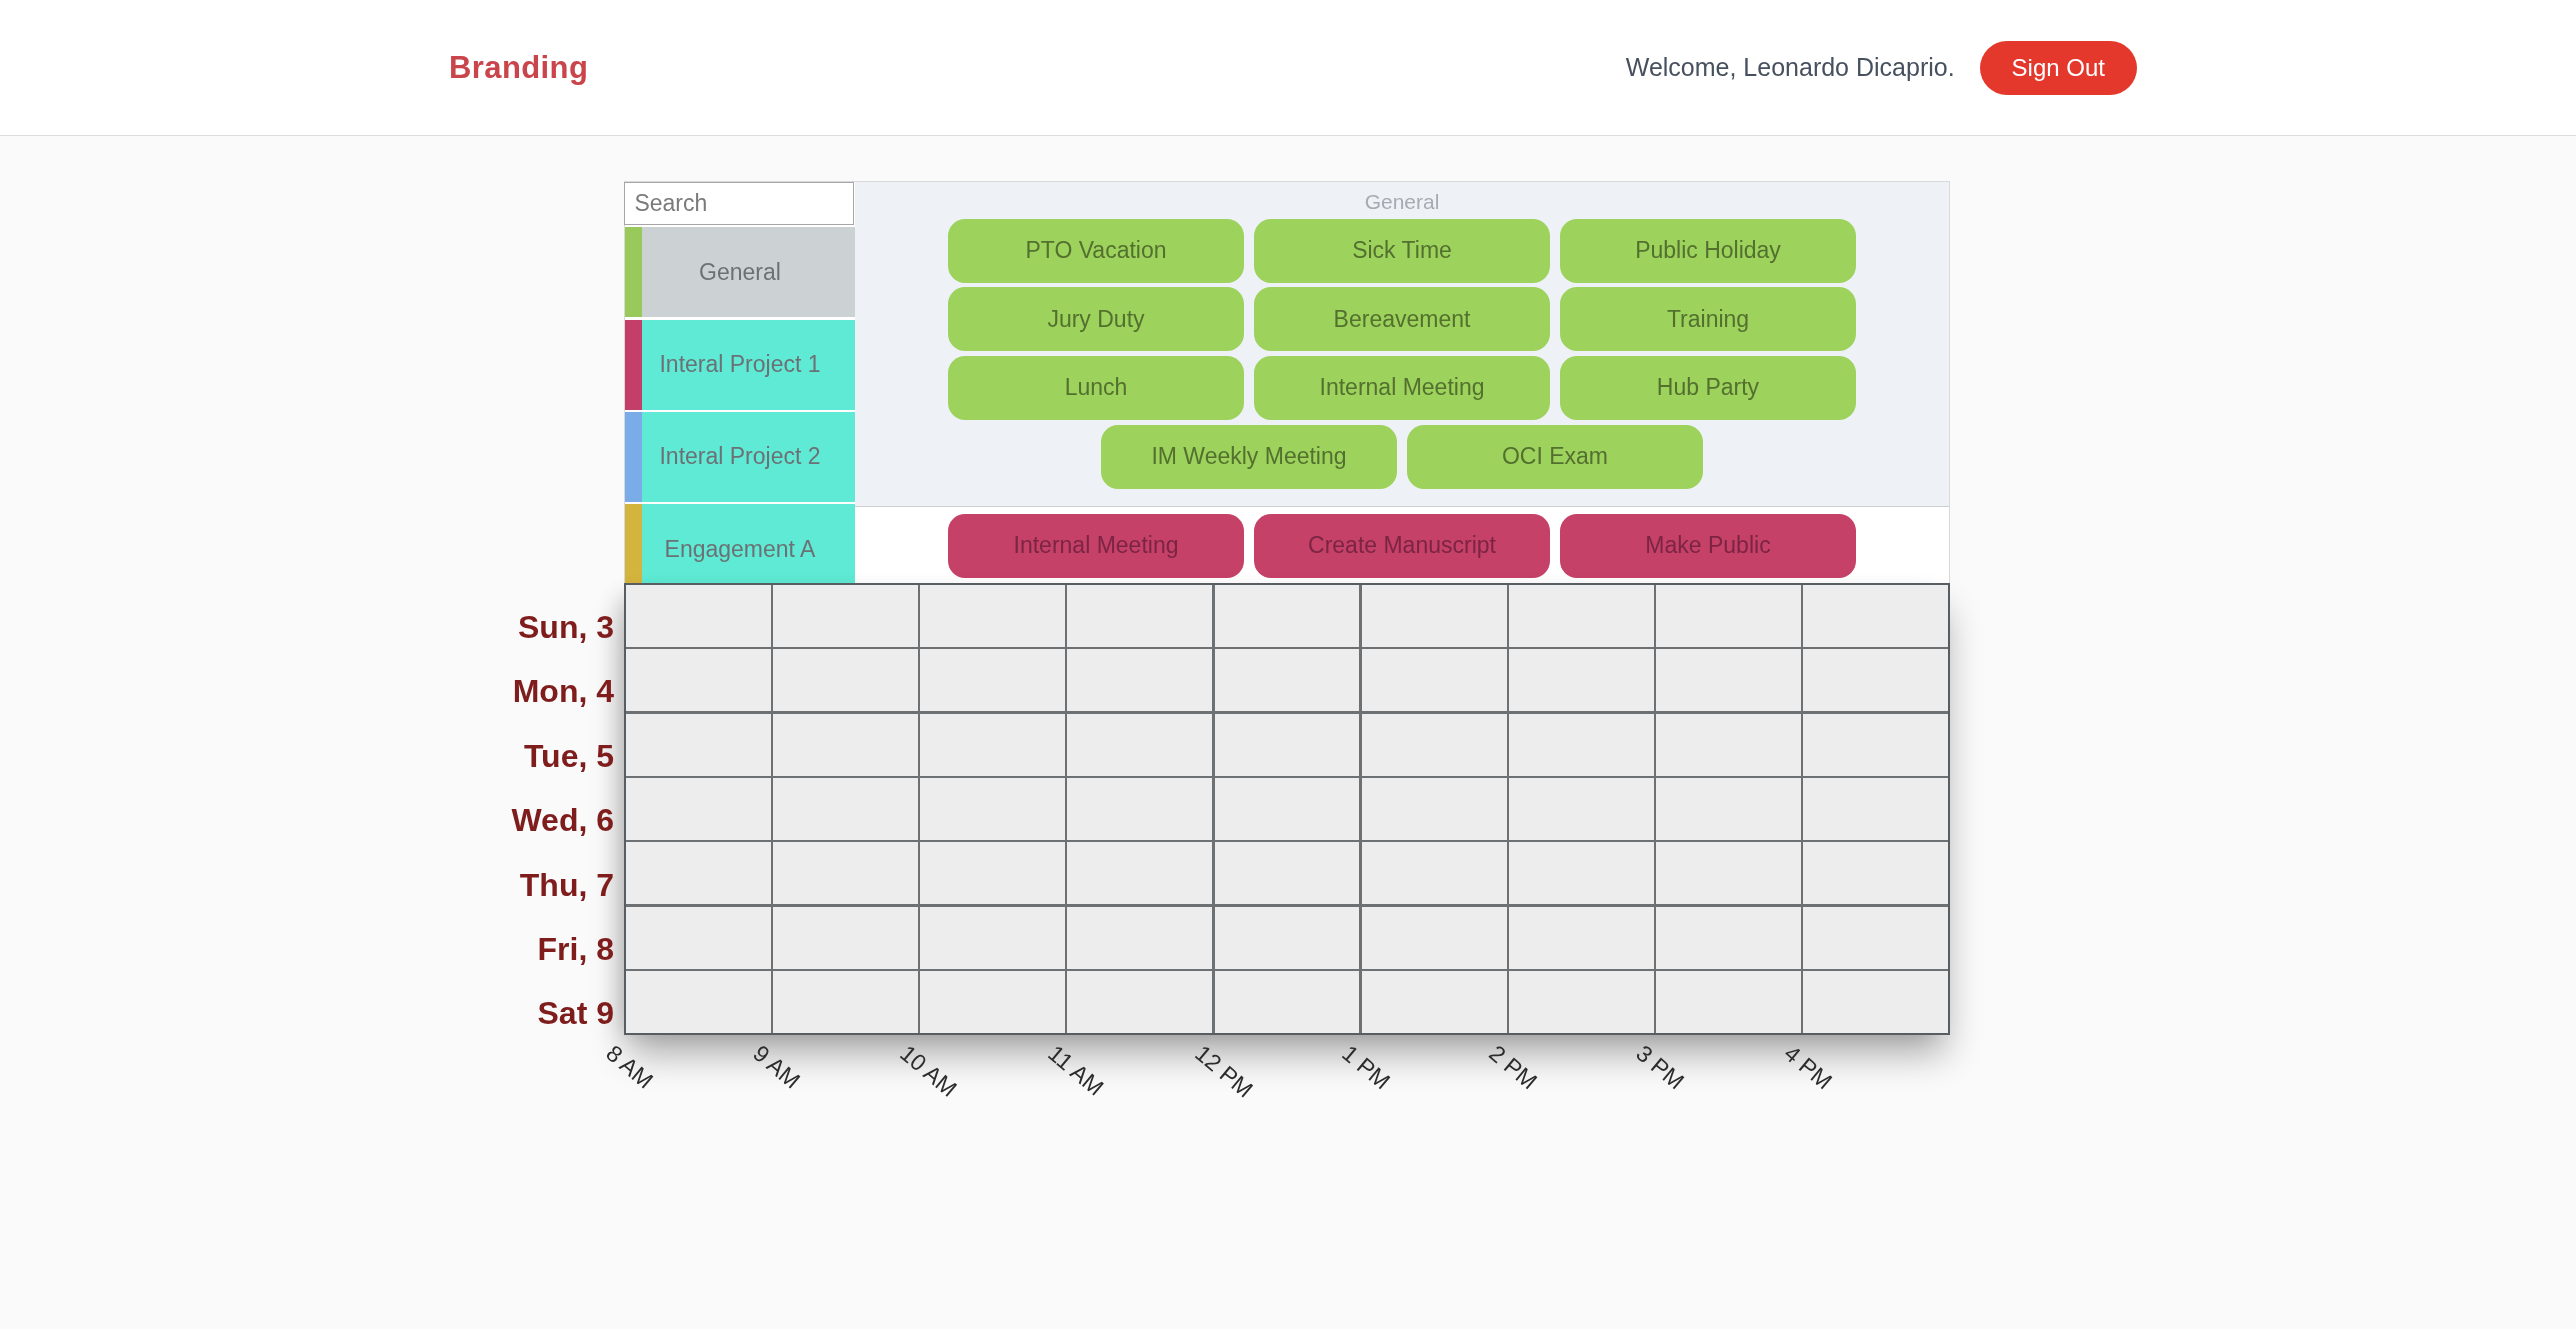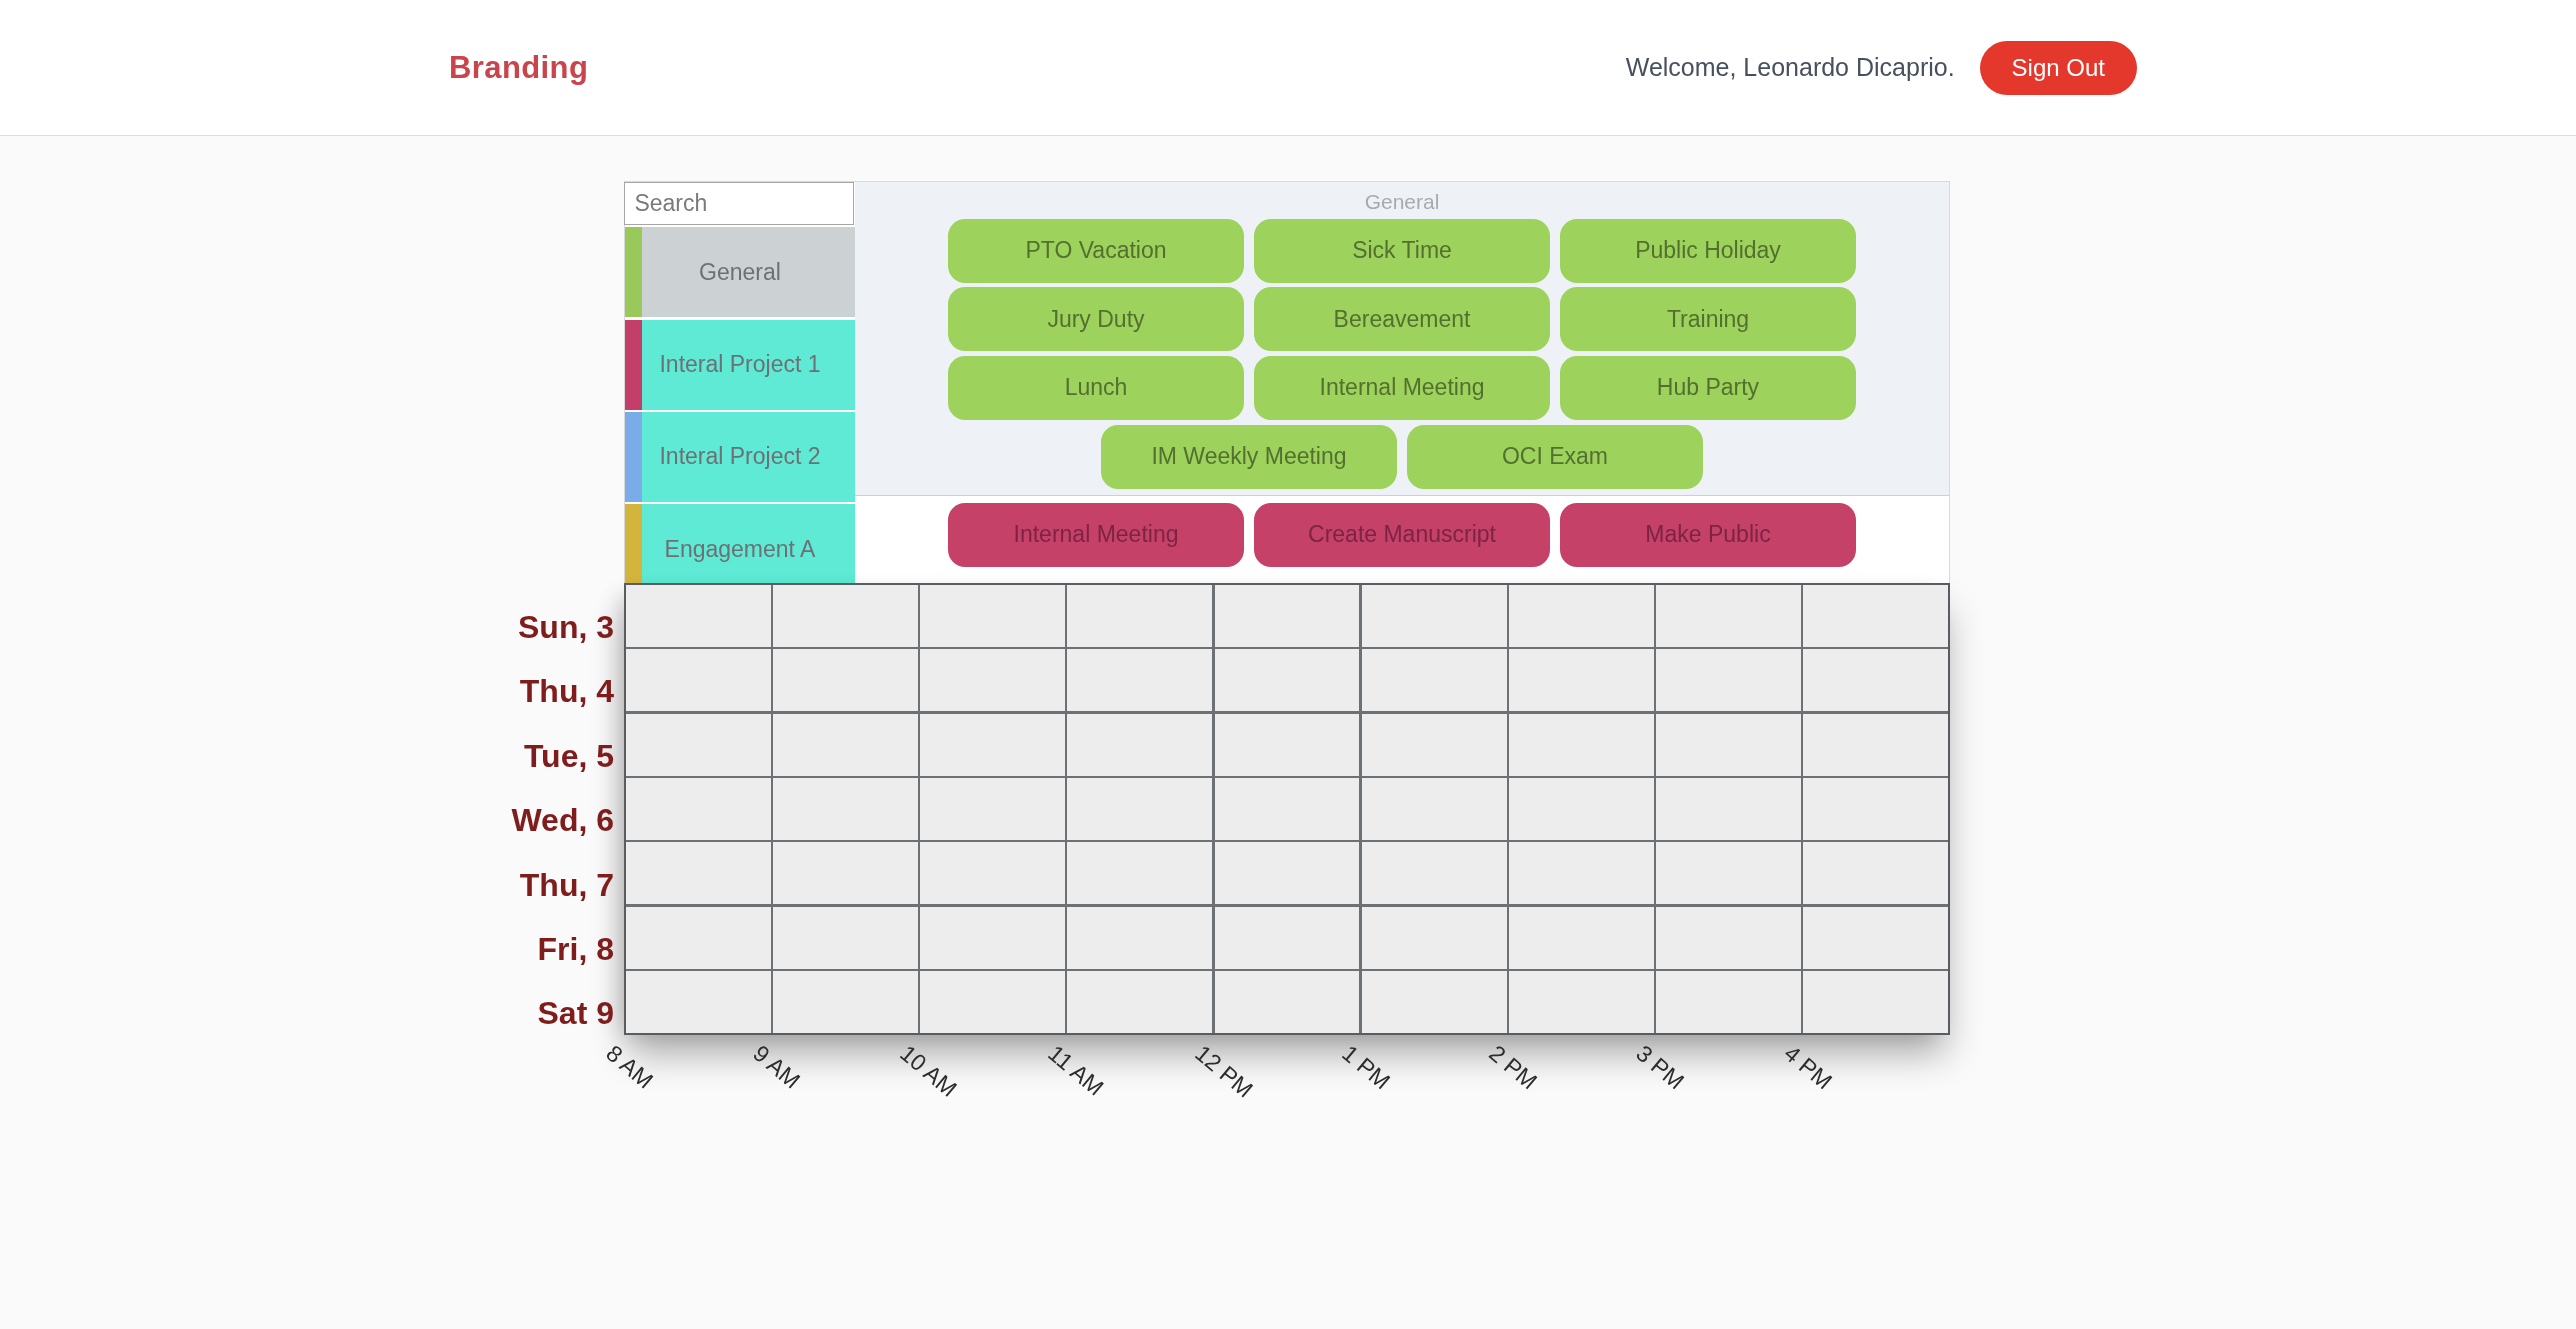--- a/index.html
+++ b/index.html
@@ -49,21 +49,21 @@
   .cat-item.selected { background:#ccd1d4; }
   .cat-bar { position:absolute; left:0; top:0; bottom:0; width:17px; }
 
   .content { flex:1; display:flex; flex-direction:column; min-width:0; }
   .section { text-align:center; padding-top:7px; }
   .section.first { border-bottom:1.5px solid #cfcfcf; }
   .section.rest  { flex:1; }
   .section-label { font-size:21px; line-height:26px; color:#a5abb1; margin-bottom:3.8px; }
   .btn-wrap {
     display:flex; flex-wrap:wrap; justify-content:center;
-    column-gap:10px; row-gap:4.6px; padding-bottom:6px;
+    column-gap:10px; row-gap:4.6px; padding-bottom:17px;
   }
   .pill-btn {
     width:296px; height:64px; border-radius:17px; border:none;
     font-size:23px; font-family:inherit; cursor:pointer;
     display:flex; align-items:center; justify-content:center;
   }
 
   
   .grid {
     position:absolute; left:624px; top:583px; width:1326px; height:452px;
@@ -205,21 +205,21 @@
       <div class="cell" style="background: rgb(237, 237, 238);"></div>
       <div class="cell" style="background: rgb(237, 237, 238);"></div>
       <div class="cell" style="background: rgb(237, 237, 238);"></div>
       <div class="cell" style="background: rgb(237, 237, 238);"></div>
       <div class="cell" style="background: rgb(237, 237, 238);"></div>
       <div class="cell" style="background: rgb(237, 237, 238);"></div>
       <div class="cell" style="background: rgb(237, 237, 238);"></div>
     </div>
   <div id="day-labels">
       <div class="day-label" style="top: 595px;">Sun, 3</div>
-      <div class="day-label" style="top: 659px;">Thu, 4</div>
+      <div class="day-label" style="top: 659px;">Mon, 4</div>
       <div class="day-label" style="top: 724px;">Tue, 5</div>
       <div class="day-label" style="top: 788px;">Wed, 6</div>
       <div class="day-label" style="top: 853px;">Thu, 7</div>
       <div class="day-label" style="top: 917px;">Fri, 8</div>
       <div class="day-label" style="top: 981px;">Sat 9</div>
     </div>
   <div id="time-labels">
       <div class="time-label" style="left: 618px;">8 AM</div>
       <div class="time-label" style="left: 765px;">9 AM</div>
       <div class="time-label" style="left: 912px;">10 AM</div>

